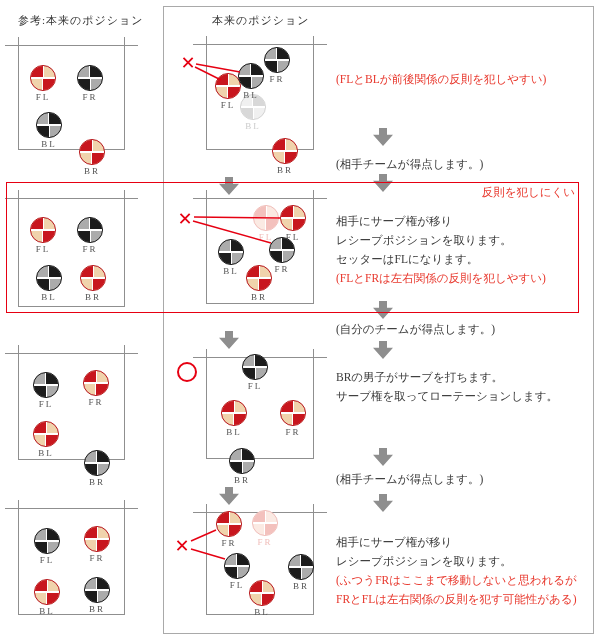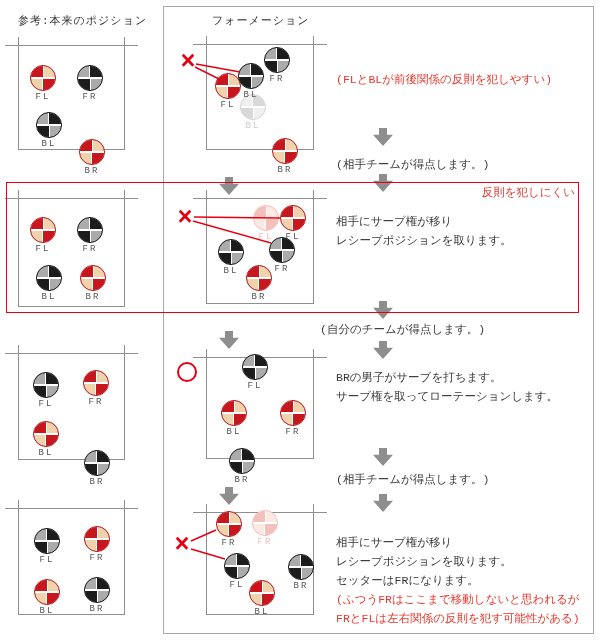--- a/index.html
+++ b/index.html
@@ -1,17 +1,17 @@
 <!DOCTYPE html>
 <html><head>
 <meta charset="utf-8">
 <style>
   html,body{margin:0;padding:0;background:#fff;}
   #stage{position:relative;width:600px;height:640px;overflow:hidden;background:#fff;
-         font-family:Liberation Mono, monospace;}
+         font-family:Liberation Serif, serif;}
   
   .frame{position:absolute;left:163px;top:6px;width:429px;height:626px;border:1px solid #a9a9a9;z-index:0;}
   
   .court{position:absolute;border:1px solid #8f8f8f;z-index:1;}
   .court::before{content:"";position:absolute;left:-14px;right:-14px;top:-1px;height:1px;background:#8f8f8f;}
   .court i{position:absolute;top:-9px;width:1px;height:9px;background:#8f8f8f;}
   .court i.vl{left:-1px}.court i.vr{right:-1px}
   
   .title{position:absolute;font-size:11px;letter-spacing:1px;color:#333;white-space:nowrap;z-index:2;}
   .txt{position:absolute;font-size:11.5px;line-height:19px;color:#3a3a3a;white-space:nowrap;z-index:2;}
@@ -50,21 +50,21 @@
   svg.overlay{position:absolute;left:0;top:0;z-index:3;pointer-events:none;}
 </style>
 </head>
 <body>
 
 <div id="stage">
 
   <div class="frame"></div>
 
   <div class="title" style="left:18px;top:13px">参考:本来のポジション</div>
-  <div class="title" style="left:212px;top:13px">フォーメーション</div>
+  <div class="title" style="left:212px;top:13px">本来のポジション</div>
 
   <div class="court" style="left:18px;top:45px;width:105px;height:103px">
       <i class="vl"></i>
       <i class="vr"></i>
     </div>
   <div class="court" style="left:18px;top:198px;width:105px;height:107px">
       <i class="vl"></i>
       <i class="vr"></i>
     </div>
   <div class="court" style="left:18px;top:353px;width:105px;height:105px">
@@ -298,33 +298,34 @@
   <div class="arrow" style="left:219px;top:487px"></div>
 
   <div class="txt" style="left:336px;top:70px">
     <div class="red">(FLとBLが前後関係の反則を犯しやすい)</div>
   </div>
   <div class="txt" style="left:336px;top:155px">(相手チームが得点します。)</div>
 
   <div class="txt" style="left:336px;top:212px">
     <div>相手にサーブ権が移り</div>
     <div>レシーブポジションを取ります。</div>
+    <div>セッターはFLになります。</div>
+    <div class="red">(FLとFRは左右関係の反則を犯しやすい)</div>
   </div>
-  <div class="txt" style="left:320px;top:320px">(自分のチームが得点します。)</div>
+  <div class="txt" style="left:336px;top:320px">(自分のチームが得点します。)</div>
 
   <div class="txt" style="left:336px;top:368px">
     <div>BRの男子がサーブを打ちます。</div>
     <div>サーブ権を取ってローテーションします。</div>
   </div>
   <div class="txt" style="left:336px;top:470px">(相手チームが得点します。)</div>
 
   <div class="txt" style="left:336px;top:533px">
     <div>相手にサーブ権が移り</div>
     <div>レシーブポジションを取ります。</div>
-    <div>セッターはFRになります。</div>
     <div class="red">(ふつうFRはここまで移動しないと思われるが</div>
     <div class="red">FRとFLは左右関係の反則を犯す可能性がある)</div>
   </div>
 
   <div class="redbox"></div>
   <div class="problem-label">反則を犯しにくい</div>
 
 </div>
 
 </body></html>

